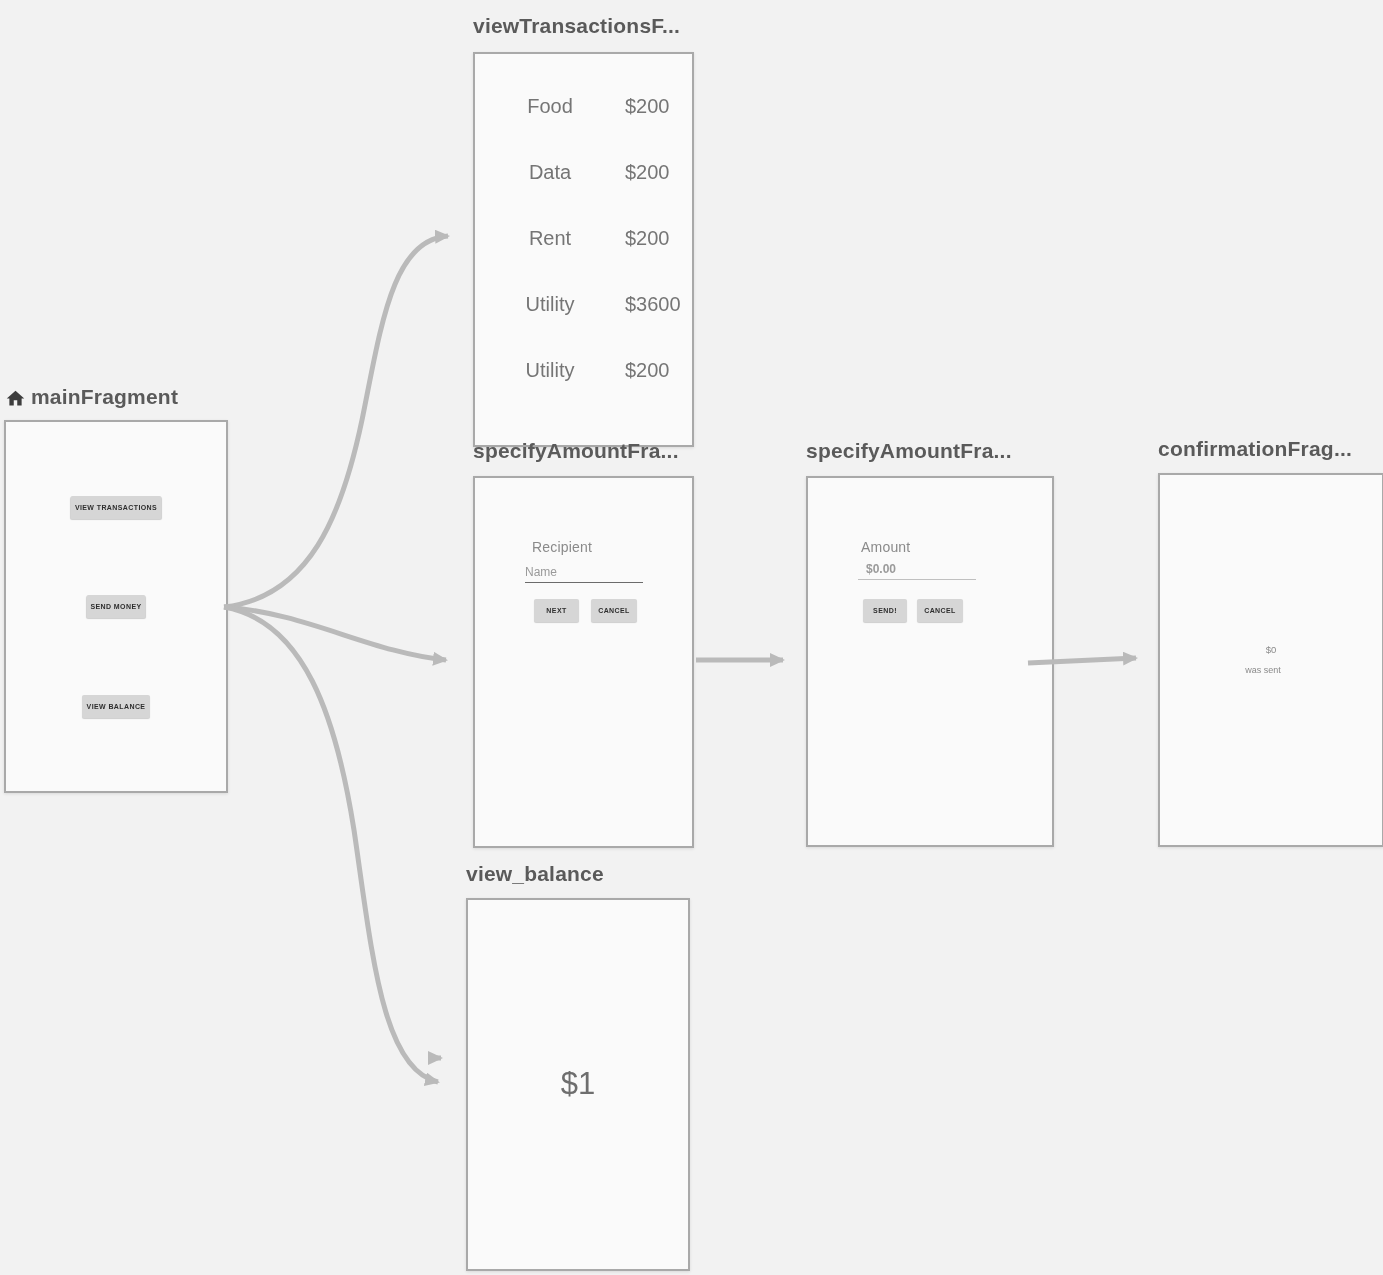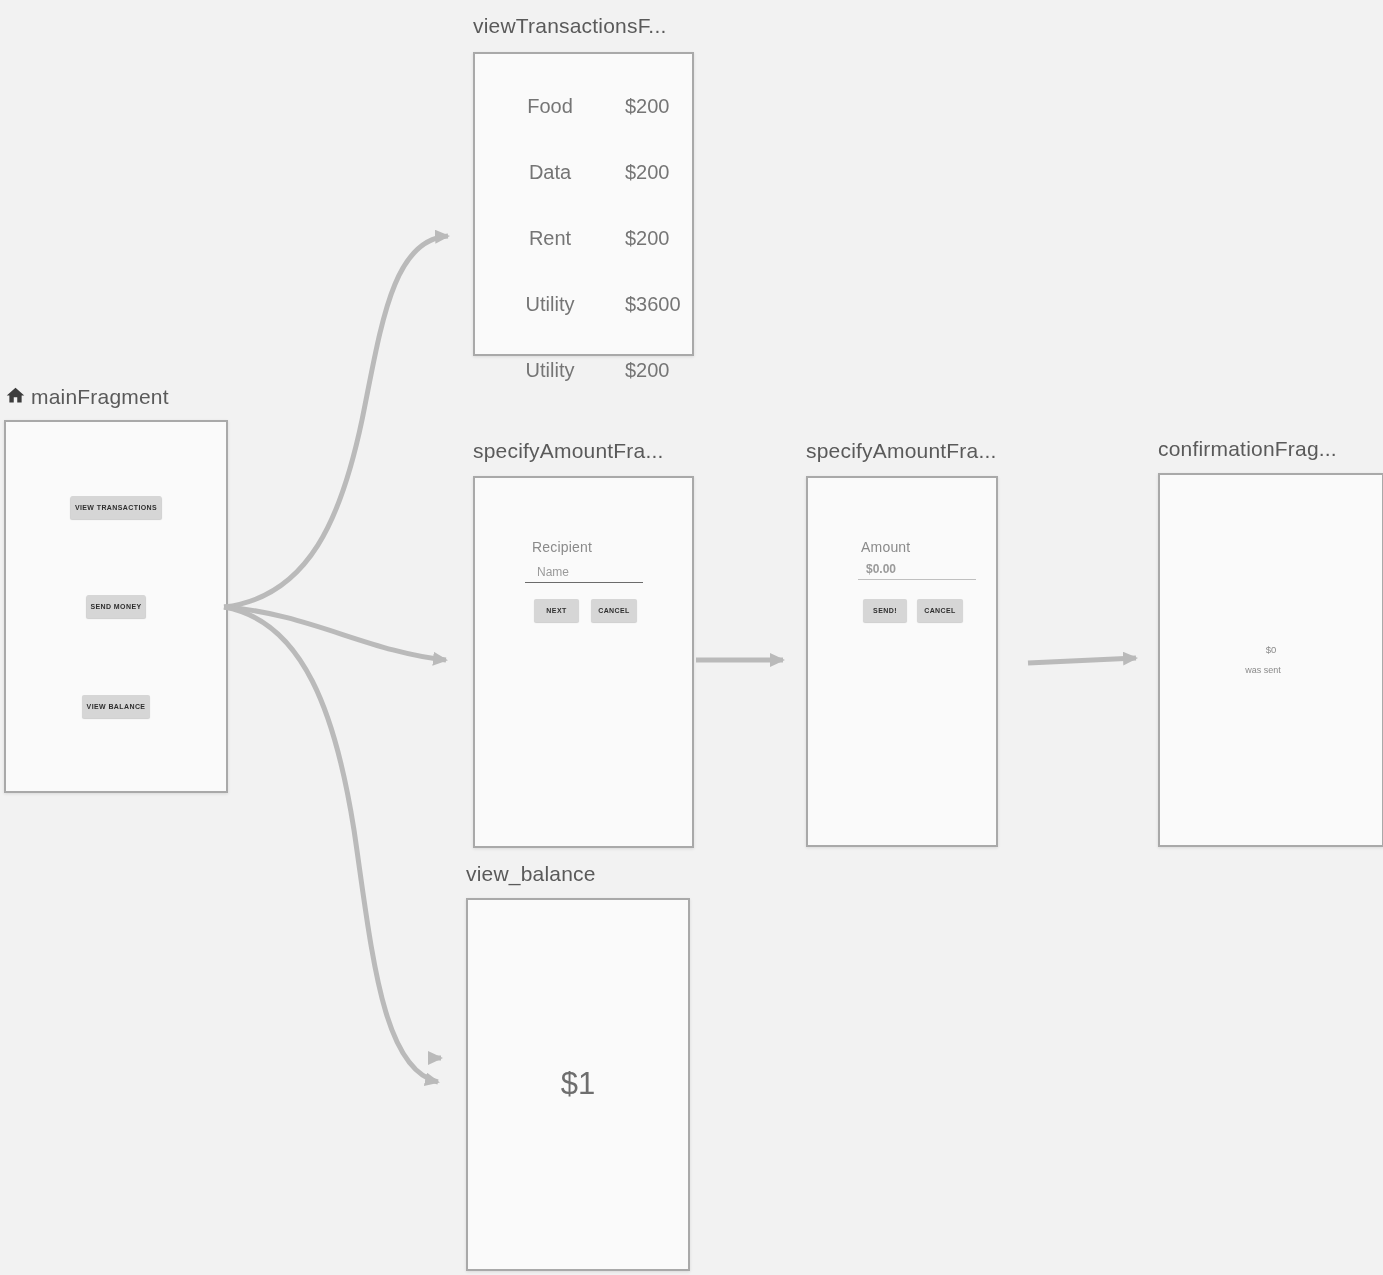--- a/index.html
+++ b/index.html
@@ -15,23 +15,24 @@
     overflow: hidden;
   }
 
   
   .frag-title {
     position: absolute;
     font-size: 21px;
     color: #5a5a5a;
     white-space: nowrap;
     display: flex;
-    align-items: flex-start;
+    align-items: flex-end;
     gap: 5px;
     letter-spacing: 0.2px;
+    font-weight: bold;
   }
   .home-icon { width: 21px; height: 21px; display: inline-block; }
   .home-icon svg { display: block; }
 
   
   .device {
     position: absolute;
     background: #fafafa;
     border: 2px solid #a9a9a9;
     box-sizing: border-box;
@@ -136,21 +137,21 @@
   </div>
   <div class="device" style="left:4px; top:420px; width:224px; height:373px;">
     <div class="btn btn-center btn-vt">VIEW TRANSACTIONS</div>
     <div class="btn btn-center btn-sm">SEND MONEY</div>
     <div class="btn btn-center btn-vb">VIEW BALANCE</div>
   </div>
 
   <div class="frag-title" style="left:473px; top:14px;">
     <span>viewTransactionsF...</span>
   </div>
-  <div class="device" style="left:473px; top:52px; width:221px; height:304px;">
+  <div class="device" style="left:473px; top:52px; width:221px; height:395px;">
     <div class="tx-list">
       <div class="tx-row">
         <span class="tx-label">Food</span>
         <span class="tx-amount">$200</span>
       </div>
       <div class="tx-row">
         <span class="tx-label">Data</span>
         <span class="tx-amount">$200</span>
       </div>
       <div class="tx-row">
@@ -166,30 +167,30 @@
         <span class="tx-amount">$200</span>
       </div>
     </div>
   </div>
 
   <div class="frag-title" style="left:473px; top:439px;">
     <span>specifyAmountFra...</span>
   </div>
   <div class="device" style="left:473px; top:476px; width:221px; height:372px;">
     <span class="tiny-label" style="left:57px; top:61px;">Recipient</span>
-    <span class="field-value" style="left:50px; top:87px;margin-left:12px;">Name</span>
+    <span class="field-value" style="left:50px; top:87px;">Name</span>
     <div class="field-underline underline-dark" style="left:50px; top:104px; width:118px;"></div>
     <div class="btn btn-next">NEXT</div>
     <div class="btn btn-cancel1">CANCEL</div>
   </div>
 
   <div class="frag-title" style="left:806px; top:439px;">
     <span>specifyAmountFra...</span>
   </div>
-  <div class="device" style="left:806px; top:476px; width:192px; height:371px;">
+  <div class="device" style="left:806px; top:476px; width:248px; height:371px;">
     <span class="tiny-label" style="left:53px; top:61px;">Amount</span>
     <span class="field-value" style="left:58px; top:84px;font-weight:bold;">$0.00</span>
     <div class="field-underline underline-light" style="left:50px; top:101px; width:118px;"></div>
     <div class="btn btn-send">SEND!</div>
     <div class="btn btn-cancel2">CANCEL</div>
   </div>
 
   <div class="frag-title" style="left:1158px; top:437px;">
     <span>confirmationFrag...</span>
   </div>

